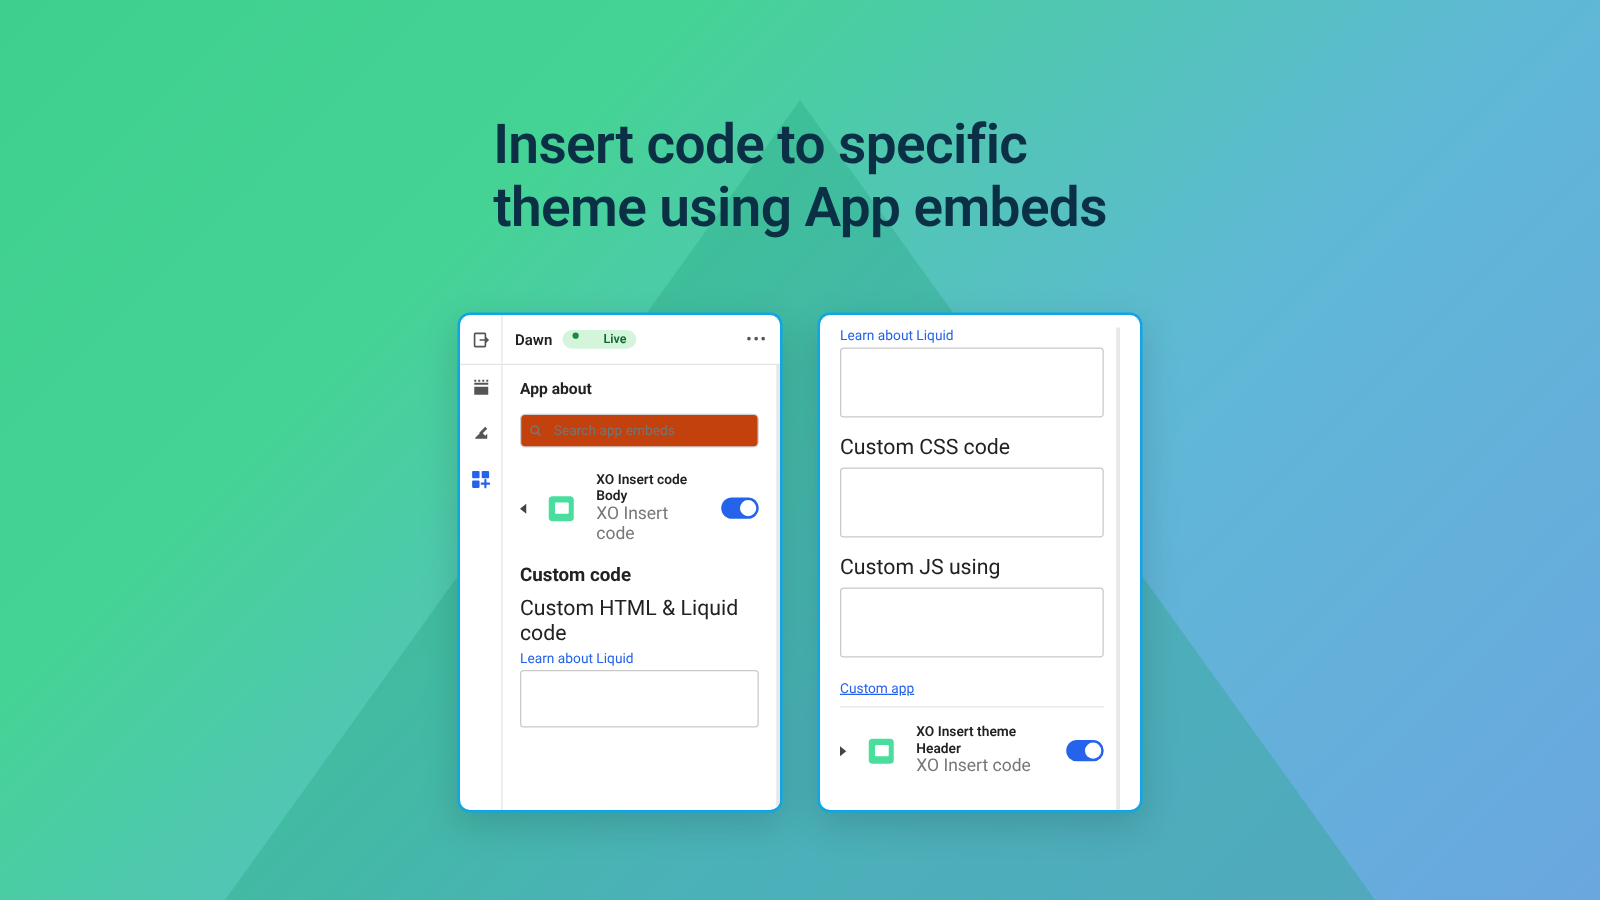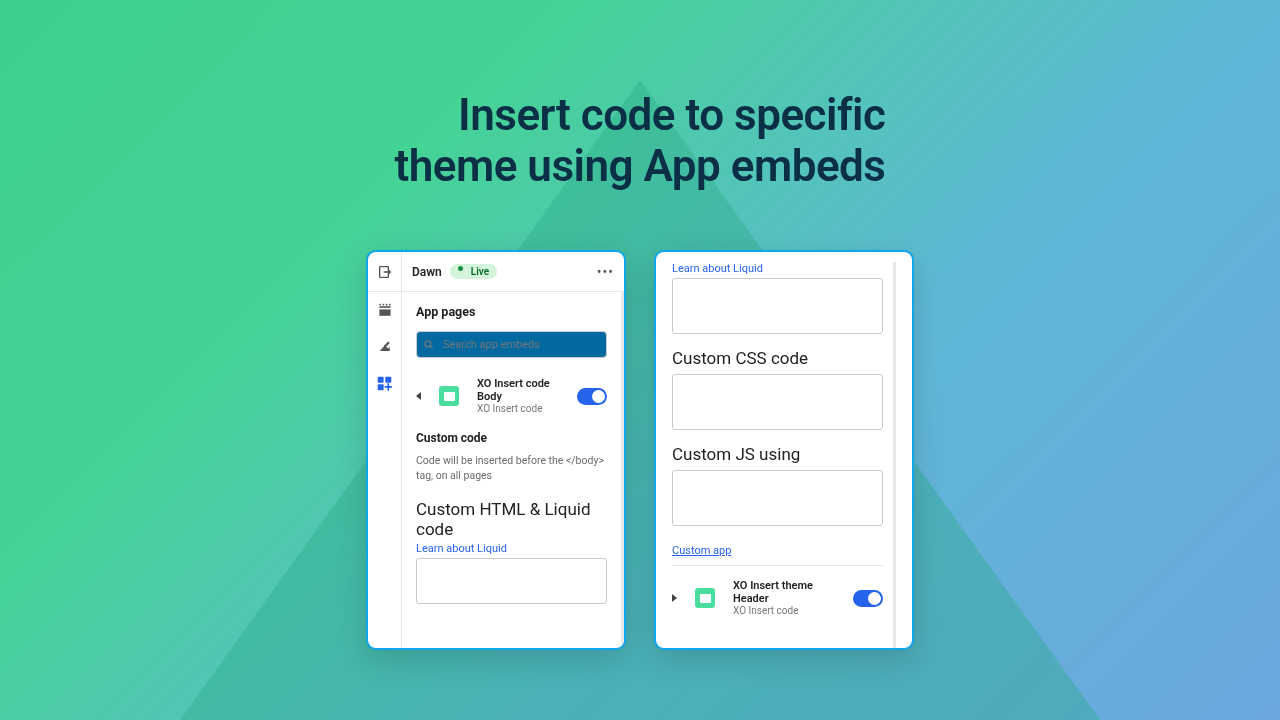--- a/index.html
+++ b/index.html
@@ -1,49 +1,49 @@
 <!DOCTYPE html>
 <html><head>
 <meta charset="utf-8">
 <style>
 *{box-sizing:border-box;margin:0;padding:0;font-family:-apple-system,BlinkMacSystemFont,"Segoe UI",Roboto,Helvetica,Arial,sans-serif}
 body{width:1280px;height:720px;position:relative;overflow:hidden;background:linear-gradient(135deg,#3ecf8e 0%,#45d395 28%,#5fb8d6 62%,#6aa7df 100%)}
 .bg-triangle{position:absolute;bottom:0;left:50%;transform:translateX(-50%);width:0;height:0;border-left:460px solid transparent;border-right:460px solid transparent;border-bottom:640px solid rgba(38,166,130,.35);filter:blur(.5px)}
-.headline{position:absolute;top:90px;left:50%;transform:translateX(-50%);text-align:right;color:#0b2f45;font-size:44px;font-weight:600;line-height:1.15;letter-spacing:-.5px}
+.headline{position:absolute;top:90px;left:50%;transform:translateX(-50%);text-align:left;color:#0b2f45;font-size:44px;font-weight:600;line-height:1.15;letter-spacing:-.5px}
 .cards{position:absolute;top:250px;left:50%;transform:translateX(-50%);display:flex;gap:28px}
 .card{width:260px;height:400px;background:#fff;border:2px solid #0ea5e9;border-radius:10px;overflow:hidden;display:flex;flex-direction:column;box-shadow:0 10px 30px rgba(0,0,0,.15)}
 
 
 .c1-top{display:flex;height:40px;border-bottom:1px solid #e5e5e5}
 .c1-left-rail{width:34px;display:flex;align-items:center;justify-content:center;border-right:1px solid #e5e5e5}
 .c1-top-main{flex:1;display:flex;align-items:center;gap:8px;padding:0 10px}
 .theme-name{font-size:12px;font-weight:600;color:#222}
-.live-badge{display:inline-flex;align-items:flex-start;gap:8px;background:#d4f5dc;color:#0a6b2d;font-size:10px;font-weight:600;padding:2px 8px;border-radius:9px}
+.live-badge{display:inline-flex;align-items:flex-start;gap:20px;background:#d4f5dc;color:#0a6b2d;font-size:10px;font-weight:600;padding:2px 8px;border-radius:9px}
 .live-dot{width:5px;height:5px;border-radius:50%;background:#1a8a3e}
 .dots{margin-left:auto;font-size:14px;color:#555;letter-spacing:1px}
 .c1-body{flex:1;display:flex}
 .c1-rail{width:34px;border-right:1px solid #e5e5e5;padding-top:10px;display:flex;flex-direction:column;align-items:center;gap:18px}
 .rail-icon{width:18px;height:18px;color:#555;cursor:pointer;display:flex;align-items:center;justify-content:center}
 .rail-icon.active{color:#2563eb}
 .c1-main{flex:1;padding:12px 14px 10px;overflow:hidden;border-right:3px solid #e8e8e8}
 .section-title{font-size:12.5px;font-weight:700;color:#222;margin-bottom:12px}
 .search-box{position:relative;margin-bottom:16px}
-.search-box input{width:100%;padding:6px 8px 6px 26px;font-size:11px;border:1px solid #d0d0d0;border-radius:4px;background:#0369a1}
+.search-box input{width:100%;padding:6px 8px 6px 26px;font-size:11px;border:1px solid #d0d0d0;border-radius:4px;background:#c2410c}
 .search-box svg{position:absolute;left:7px;top:50%;transform:translateY(-50%);width:12px;height:12px;color:#777}
 .embed-row{display:flex;align-items:center;gap:18px;padding:4px 0;margin-bottom:12px}
 .caret{width:0;height:0;border-top:4px solid transparent;border-bottom:4px solid transparent;border-right:5px solid #444}
 .caret.right{border-right:none;border-left:5px solid #444}
 .app-ico{width:20px;height:20px;background:#4ade9e;border-radius:3px;display:flex;align-items:center;justify-content:center}
 .app-ico-inner{width:11px;height:9px;background:#fff;border-radius:1px}
 .embed-txt{flex:1;line-height:1.15}
 .embed-title{font-size:11px;font-weight:600;color:#222}
-.embed-sub{font-size:10px;color:#777}
+.embed-sub{font-size:14px;color:#777}
 .toggle{width:30px;height:17px;border-radius:10px;background:#2563eb;position:relative;flex-shrink:0;cursor:pointer}
 .toggle::after{content:"";position:absolute;right:2px;top:2px;width:13px;height:13px;border-radius:50%;background:#fff}
-.sub-heading{font-size:12px;font-weight:700;color:#222;margin-bottom:8px}
+.sub-heading{font-size:15px;font-weight:700;color:#222;margin-bottom:8px}
 .desc{font-size:10.5px;color:#6b6b6b;line-height:1.45;margin-bottom:16px}
 .field-label{font-size:17px;color:#222;margin-bottom:3px}
 .link{font-size:11px;color:#2563eb;cursor:pointer}
 .link.u{text-decoration:underline}
 .code-box{width:100%;height:56px;border:1px solid #c9c9c9;border-radius:3px;background:#fff;margin-top:3px;margin-bottom:14px}
 
 
 .card.c2{padding:10px 16px 0;display:block}
 .c2-inner{height:100%;border-right:3px solid #e8e8e8;padding-right:10px;display:flex;flex-direction:column}
 .hr{border:none;border-top:1px solid #e5e5e5;margin:8px 0 10px}
@@ -97,41 +97,40 @@
         <span class="rail-icon active">
             <svg viewBox="0 0 20 20" width="17" height="17" fill="currentColor">
               <rect x="2" y="2" width="7" height="7" rx="1"></rect>
               <rect x="11" y="2" width="7" height="7" rx="1"></rect>
               <rect x="2" y="11" width="7" height="7" rx="1"></rect>
               <path d="M14.5 10.5v7M11 14h7" stroke="currentColor" stroke-width="2" stroke-linecap="round"></path>
             </svg>
           </span>
       </div>
       <div class="c1-main">
-        <div class="section-title">App pages</div>
+        <div class="section-title">App about</div>
         <div class="search-box">
           <svg viewBox="0 0 20 20" fill="none" stroke="currentColor" stroke-width="2">
               <circle cx="8" cy="8" r="5"></circle>
               <path d="M12 12l4 4"></path>
             </svg>
           <input placeholder="Search app embeds" style="">
         </div>
         <div class="embed-row">
           <span class="caret"></span>
           <span class="app-ico">
               <span class="app-ico-inner"></span>
             </span>
           <div class="embed-txt">
             <div class="embed-title">XO Insert code Body</div>
             <div class="embed-sub">XO Insert code</div>
           </div>
           <div class="toggle"></div>
         </div>
         <div class="sub-heading">Custom code</div>
-        <div class="desc">Code will be inserted before the &lt;/body&gt; tag, on all pages</div>
         <div class="field-label">Custom HTML &amp; Liquid code</div>
         <div class="link">Learn about Liquid</div>
         <div class="code-box" style="height:46px"></div>
       </div>
     </div>
   </div>
 
   <div class="card c2">
     <div class="c2-inner">
       <div class="link">Learn about Liquid</div>

